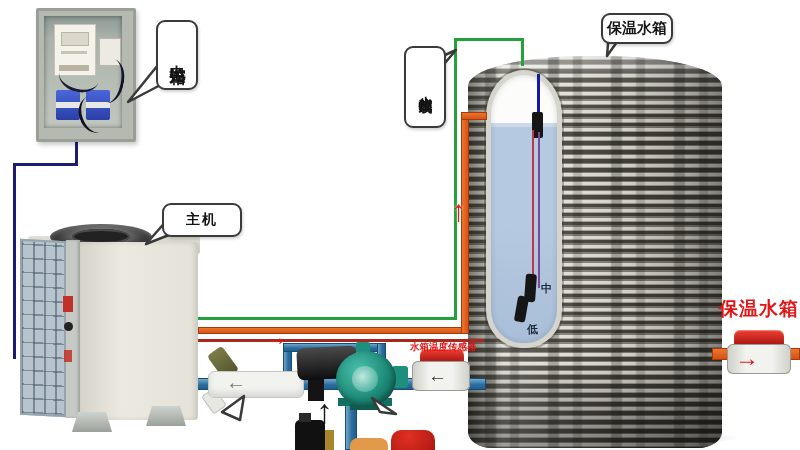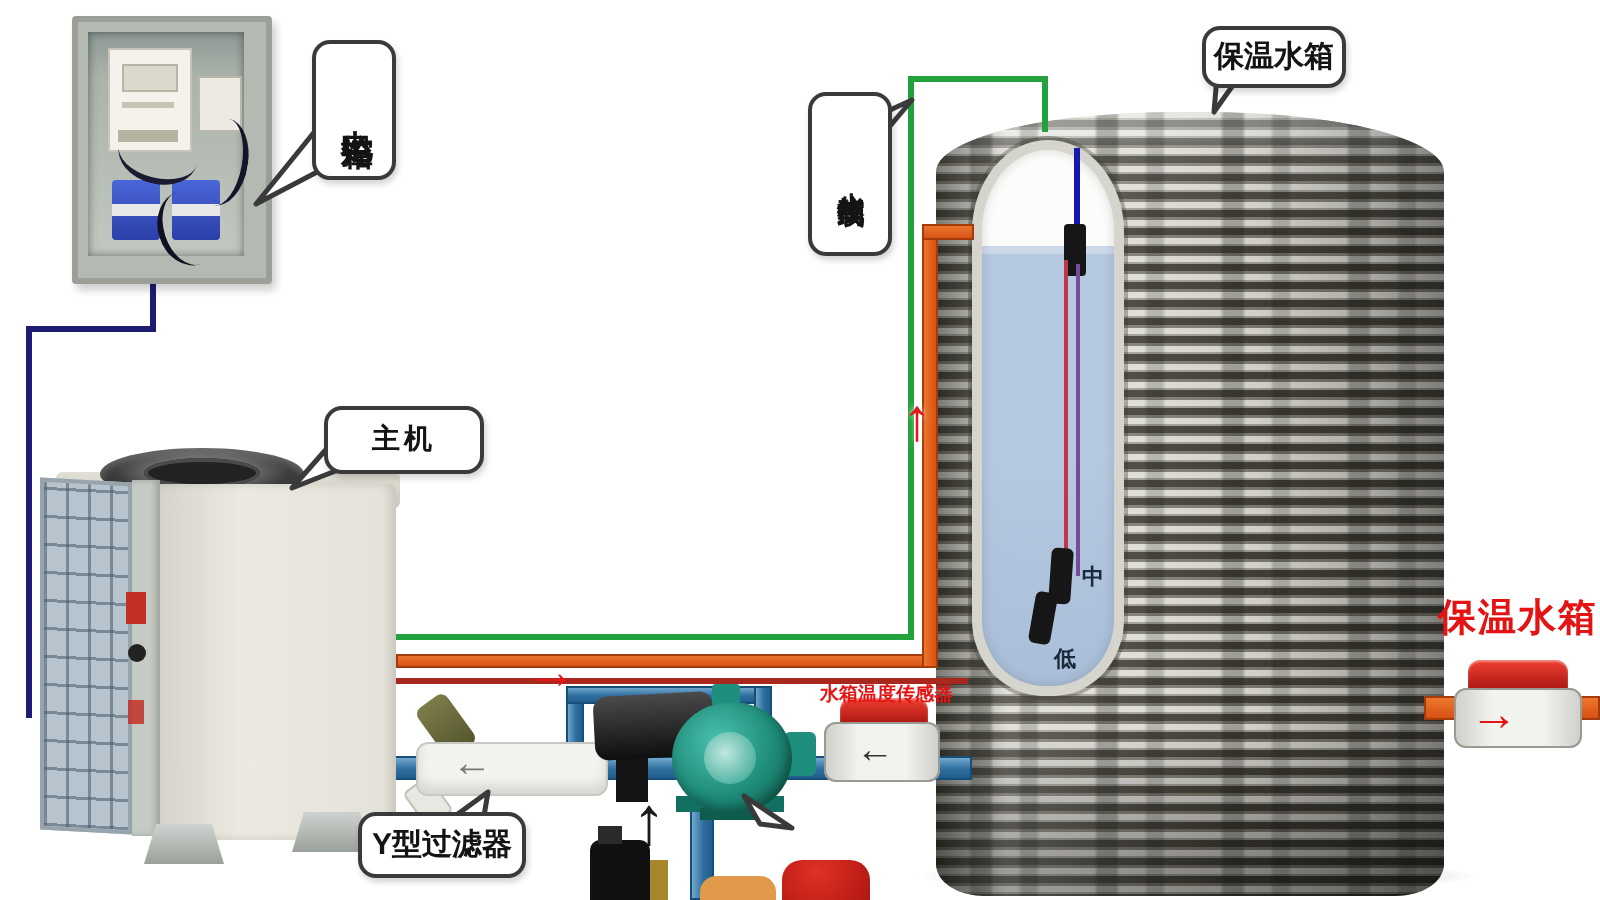--- a/index.html
+++ b/index.html
@@ -207,17 +207,14 @@
   </div>
   <div class="callout" style="left:162px; top:203px; width:76px; height:30px; font-size:14px; letter-spacing:2px;">
     <span>主机</span>
   </div>
   <div class="callout v" style="left:404px; top:46px; width:38px; height:78px; font-size:13.5px; letter-spacing:1px;">
     <span>水位控制线</span>
   </div>
   <div class="callout" style="left:601px; top:13px; width:68px; height:27px; font-size:15px;">
     <span>保温水箱</span>
   </div>
-  <div class="callout" style="left:179px; top:406px; width:80px; height:29px; font-size:15px;">
-    <span>Y型过滤器</span>
-  </div>
 
 </div>
 
 </body></html>

